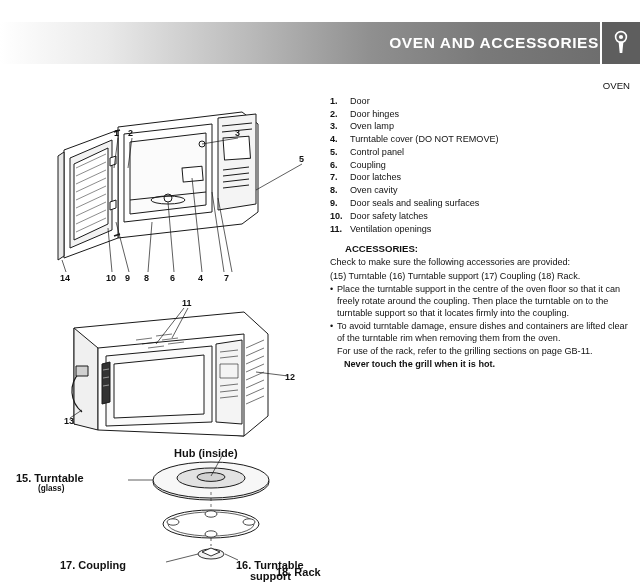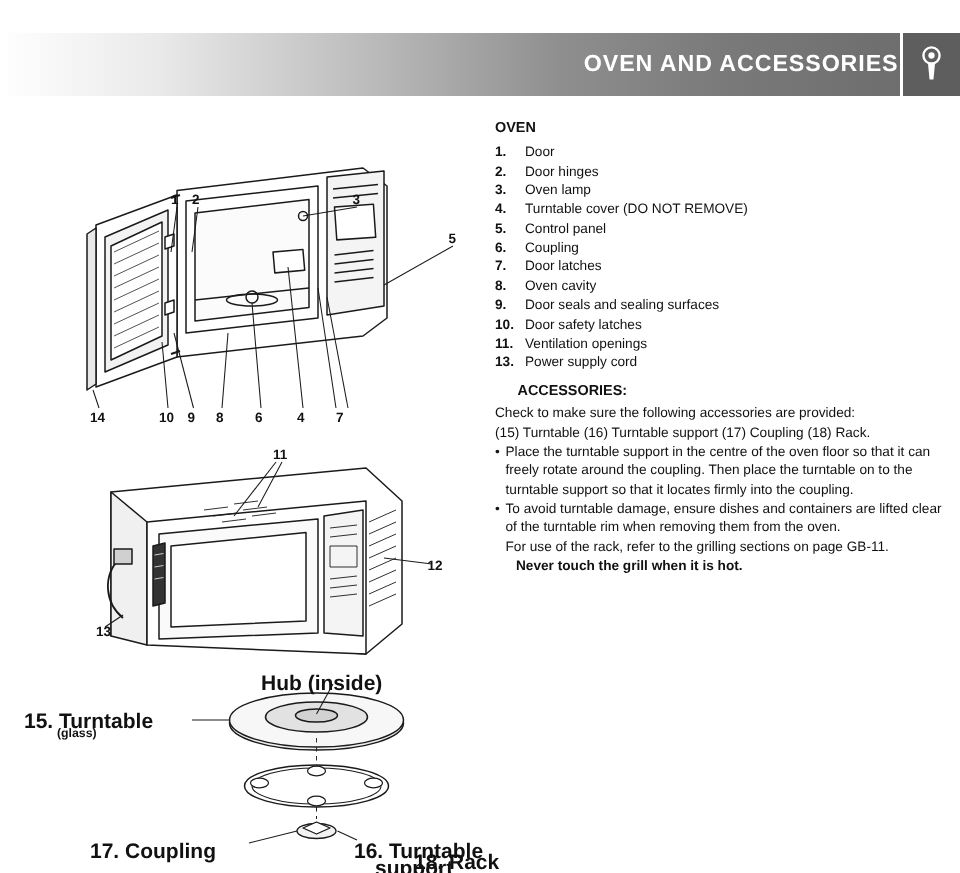--- a/index.html
+++ b/index.html
@@ -65,23 +65,24 @@
   .right-col {
     position: absolute;
     left: 330px;
     top: 80px;
     width: 300px;
     font-size: 9.1px;
     line-height: 1.33;
     color: #111;
   }
   .sec-title {
-    font-weight: bold;
+    font-weight: normal;
     font-size: 9.6px;
     margin-bottom: 2px;
+    text-align: right;
   }
   .parts-list {
     margin: 0 0 8px 0;
     padding: 0;
     list-style: none;
   }
   .parts-list li {
     display: flex;
     margin-bottom: 0.7px;
   }
@@ -107,21 +108,21 @@
     width: 7px;
     flex: none;
   }
   .bullets .txt { flex: 1; }
   .indent { padding-left: 7px; }
   .bold { font-weight: bold; padding-left: 14px; }
   .note { margin-top: 4px; }
 
   
   .fig-label {
-    font-size: 14px;
+    font-size: 11px;
     font-weight: bold;
   }
   .fig-label-small {
     font-size: 8.2px;
     font-weight: bold;
   }
 </style>
 </head>
 <body>
 
@@ -382,24 +383,20 @@
         <span class="lbl">Door seals and sealing surfaces</span>
       </li>
     <li>
         <span class="num">10.</span>
         <span class="lbl">Door safety latches</span>
       </li>
     <li>
         <span class="num">11.</span>
         <span class="lbl">Ventilation openings</span>
       </li>
-    <li>
-        <span class="num">13.</span>
-        <span class="lbl">Power supply cord</span>
-      </li>
   </ul>
 
   <div class="acc-title">ACCESSORIES:</div>
   <p class="para">Check to make sure the following accessories are provided:</p>
   <p class="para">(15) Turntable (16) Turntable support (17) Coupling (18) Rack.</p>
 
   <ul class="bullets">
     <li>
         <span class="dot">•</span>
         <span class="txt">Place the turntable support in the centre of the oven floor so that it can freely rotate around the coupling. Then place the turntable on to the turntable support so that it locates firmly into the coupling.</span>

